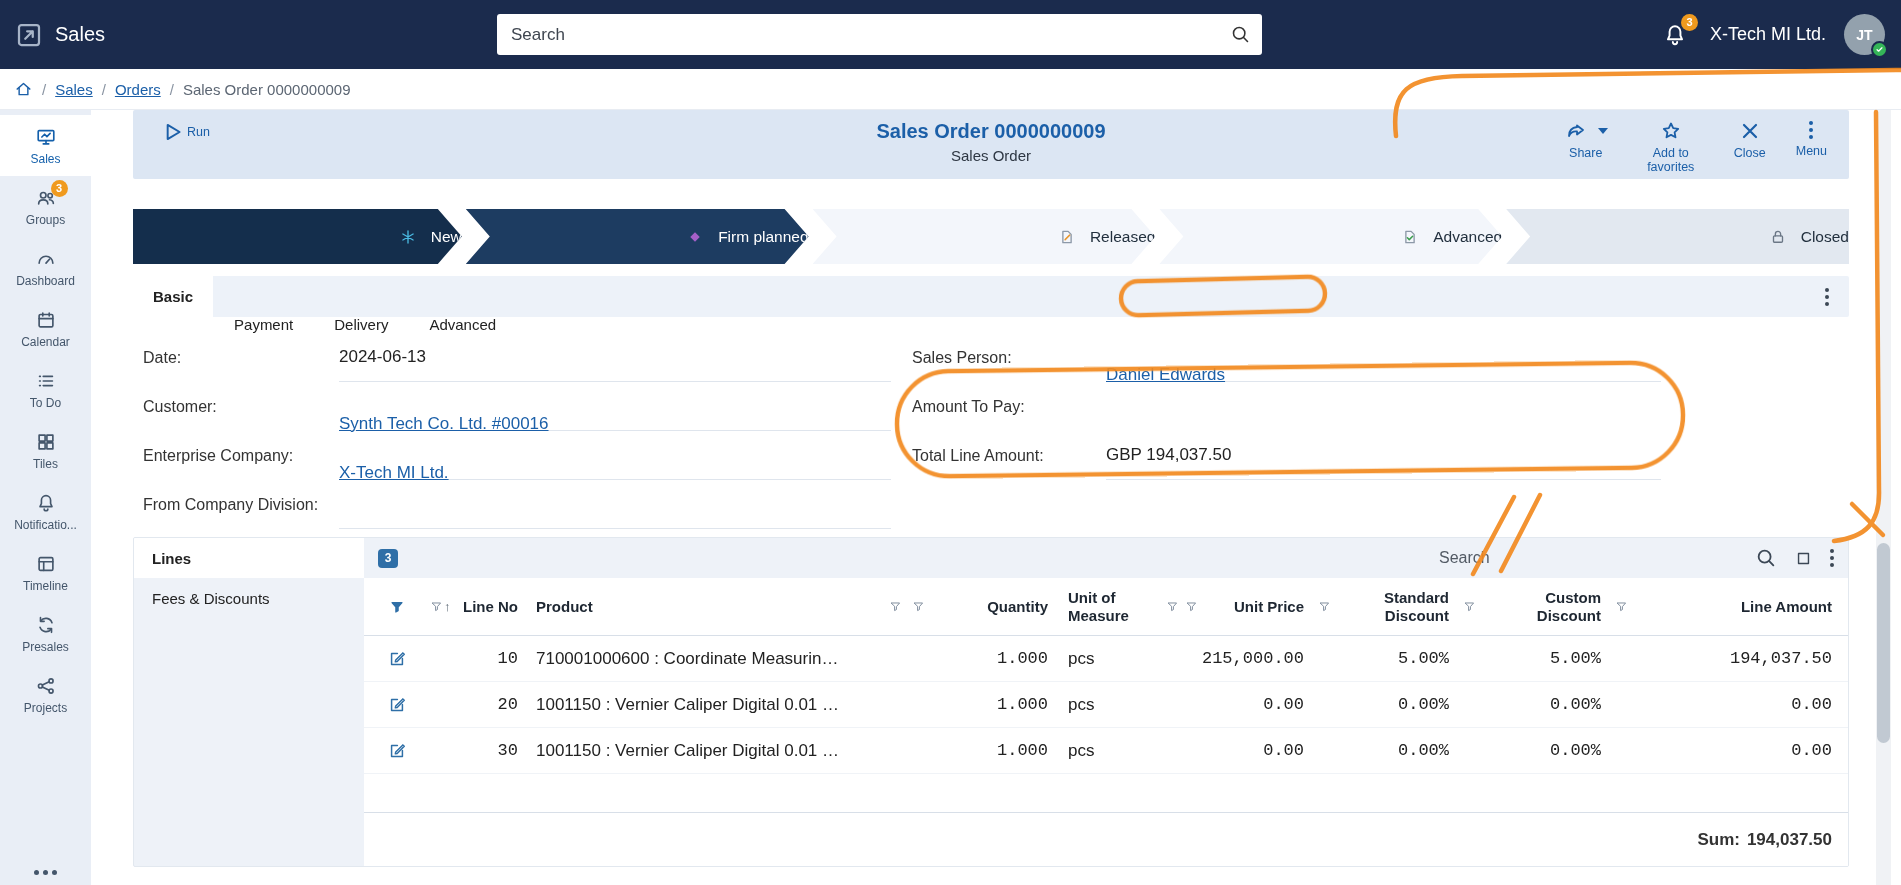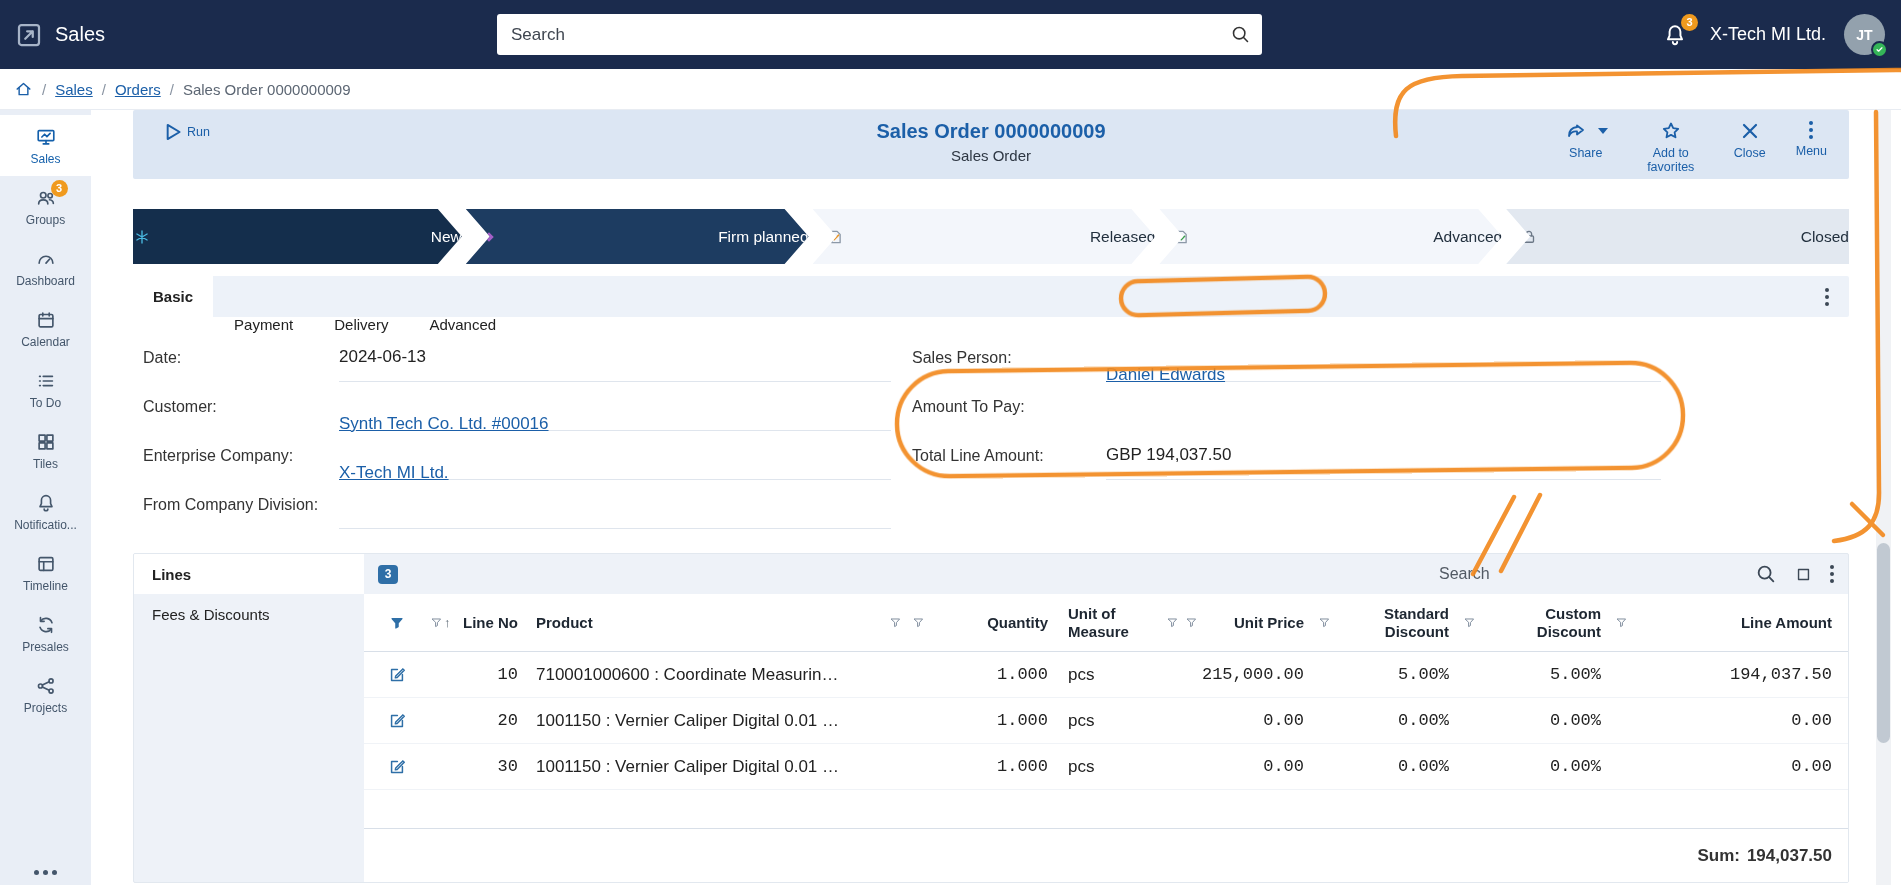--- a/index.html
+++ b/index.html
@@ -56,21 +56,21 @@
   .doc-title-wrap { position:absolute; left:50%; transform:translateX(-50%); top:10px; text-align:center; }
   .doc-title { font-size:20px; font-weight:700; color:#1b5fa8; }
   .doc-subtitle { font-size:15px; color:#2e3743; margin-top:4px; }
   .doc-actions { position:absolute; right:22px; top:9px; display:flex; gap:30px; align-items:flex-start; }
   .action { display:flex; flex-direction:column; align-items:center; gap:3px; color:#1b5fa8; font-size:12.5px; text-align:center; max-width:66px; line-height:1.15; }
   .share-row { display:flex; align-items:center; gap:10px; }
   .caret { width:0; height:0; border-left:5px solid transparent; border-right:5px solid transparent; border-top:6px solid #1b5fa8; display:inline-block; }
 
   
   .stages { margin:30px 0 0 42px; width:1716px; height:55px; display:flex; }
-  .stage { flex:1; display:flex; align-items:center; justify-content:space-between; gap:14px; font-size:15.5px; }
+  .stage { flex:1; display:flex; align-items:center; justify-content:flex-end; gap:14px; font-size:15.5px; }
   .stage + .stage { margin-left:4px; padding-left:14px; }
   .stage.first { clip-path:polygon(0 0, calc(100% - 24px) 0, 100% 50%, calc(100% - 24px) 100%, 0 100%); }
   .stage.mid   { clip-path:polygon(0 0, calc(100% - 24px) 0, 100% 50%, calc(100% - 24px) 100%, 0 100%, 24px 50%); }
   .stage.last  { clip-path:polygon(0 0, 100% 0, 100% 100%, 0 100%, 24px 50%); }
   .stage.dark1 { background:#142e4c; color:#fff; }
   .stage.dark2 { background:#1d3c61; color:#fff; }
   .stage.light { background:#f3f6fb; color:#22303e; }
   .stage.grey  { background:#e2e8f0; color:#22303e; }
   .stage-ic { display:flex; }
 
@@ -85,21 +85,21 @@
   .form { display:flex; gap:21px; padding:16px 0 8px 52px; }
   .fcol { width:748px; }
   .fcol.right { width:749px; }
   .frow { display:flex; align-items:stretch; height:49px; }
   .flabel { width:196px; font-size:16px; color:#333; display:flex; align-items:center; }
   .fcol.right .flabel { width:194px; }
   .fvalue { flex:1; display:flex; align-items:center; border-bottom:1px solid #dfe5ed; font-size:17px; color:#222; }
   a.link { color:#1b5fa8; text-decoration:underline;margin-top:36px; }
 
   
-  .panel { margin:16px 0 0 42px; width:1716px; height:330px; border:1px solid #e2e8ef; border-radius:2px; background:#eef2f8; display:flex; overflow:hidden; }
+  .panel { margin:0 0 0 42px; width:1716px; height:330px; border:1px solid #e2e8ef; border-radius:2px; background:#eef2f8; display:flex; overflow:hidden; }
   .ptabs { width:230px; }
   .ptab { height:40px; display:flex; align-items:center; padding-left:18px; font-size:15px; color:#222; }
   .ptab.active { background:#fff; font-weight:600; }
   .pright { flex:1; display:flex; flex-direction:column; }
   .ptoolbar { height:40px; display:flex; align-items:center; padding:0 12px; gap:14px; }
   .count-badge { width:20px; height:19px; border-radius:4px; background:#2f6fa7; color:#fff; font-size:12px; font-weight:700; display:flex; align-items:center; justify-content:center; margin-left:2px; }
   .ptoolbar .spacer { flex:1; }
   .psearch { width:300px; display:flex; align-items:center; }
   .psearch input { flex:1; border:none; outline:none; background:transparent; font-size:16px; color:#333; font-family:inherit; }
   .psearch input::placeholder { color:#525a64; opacity:1; }

